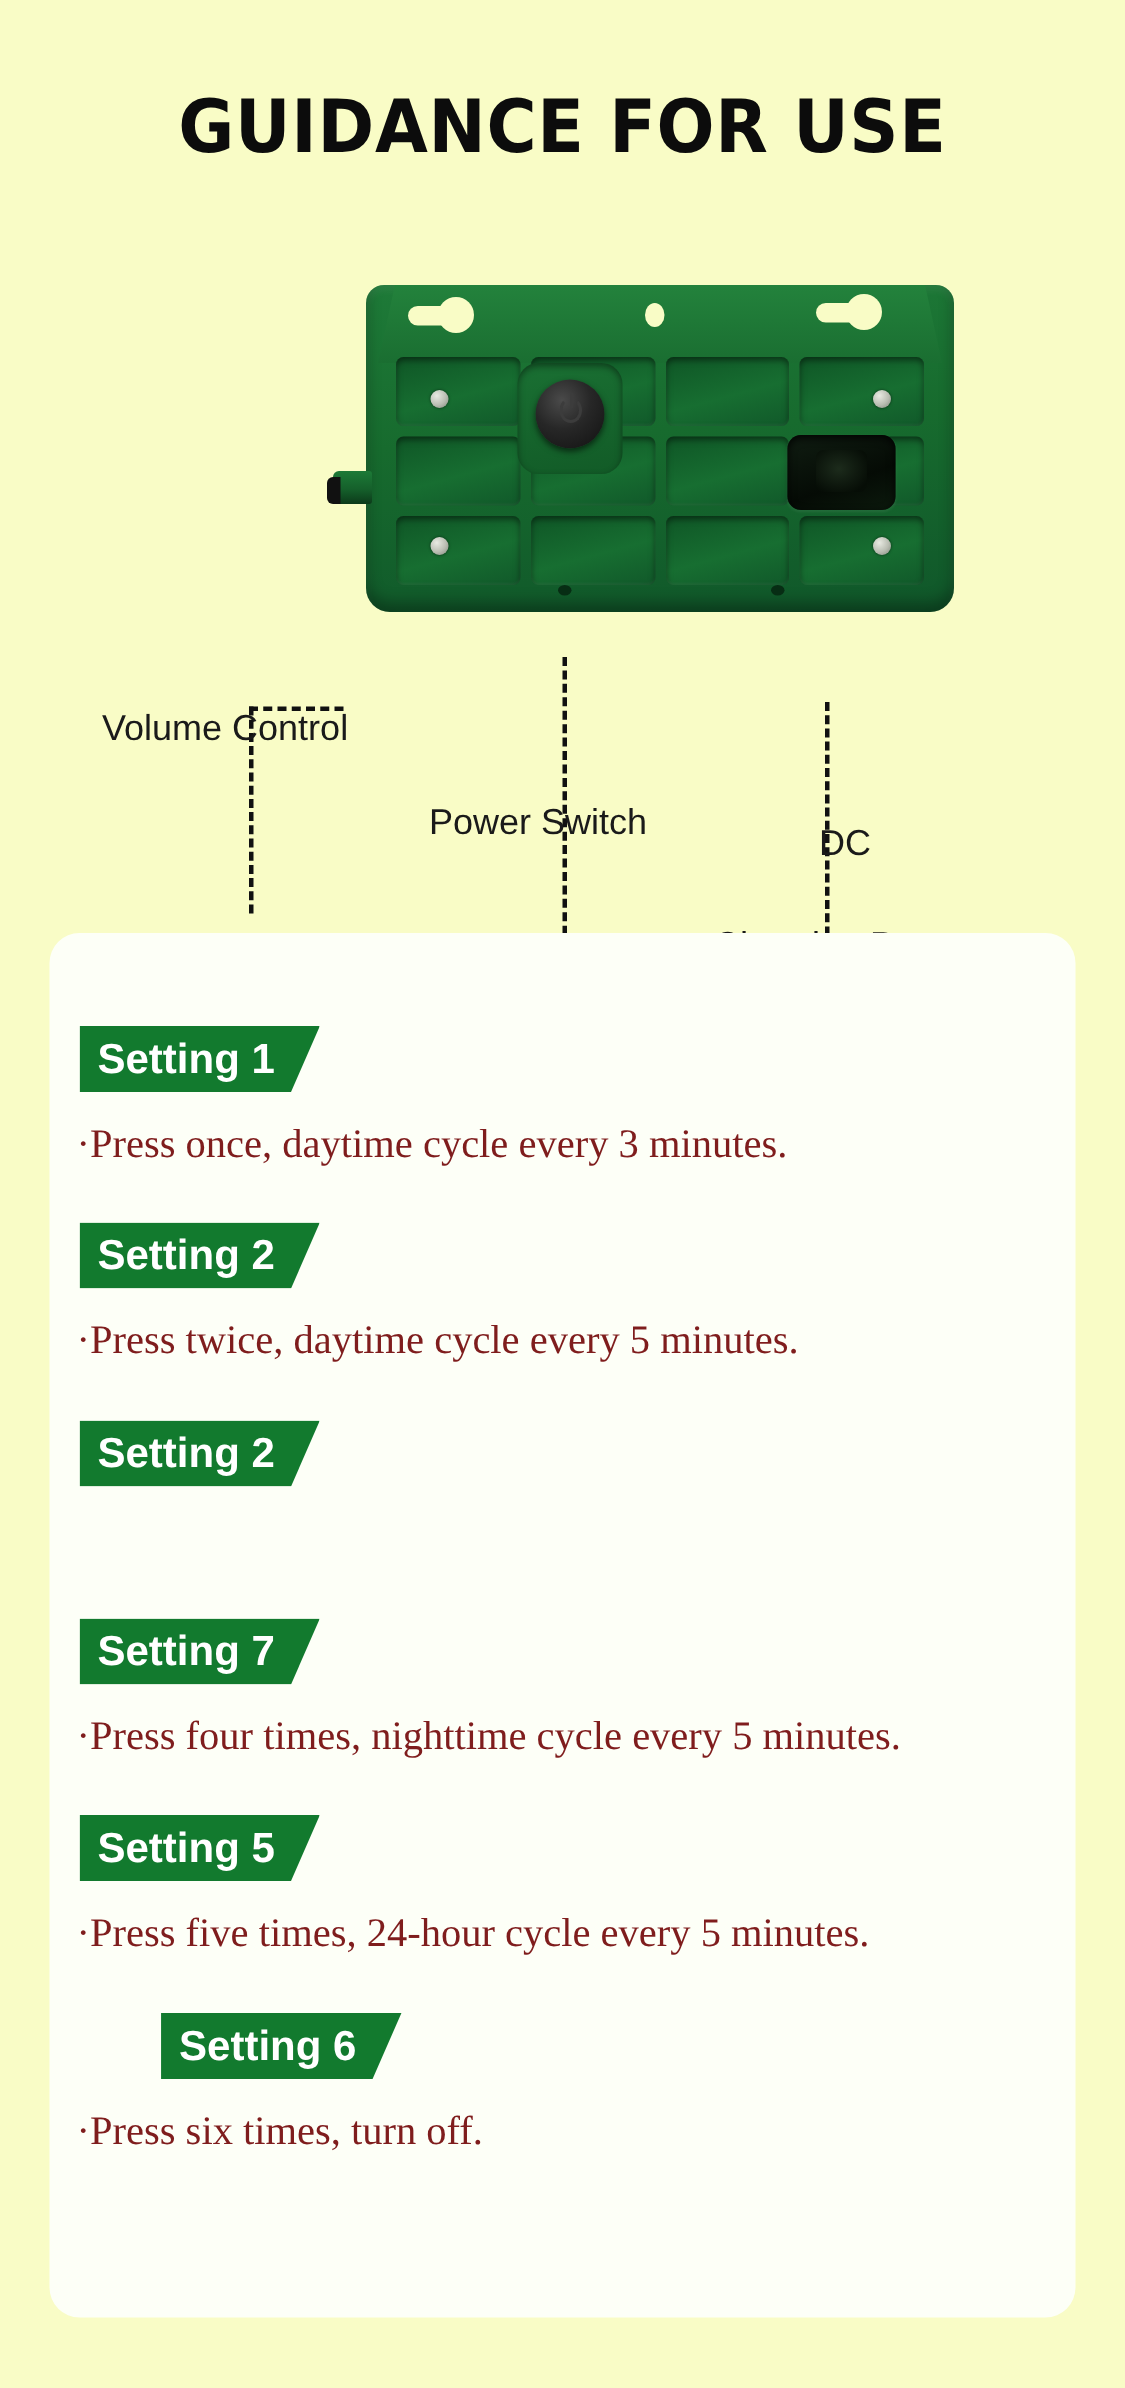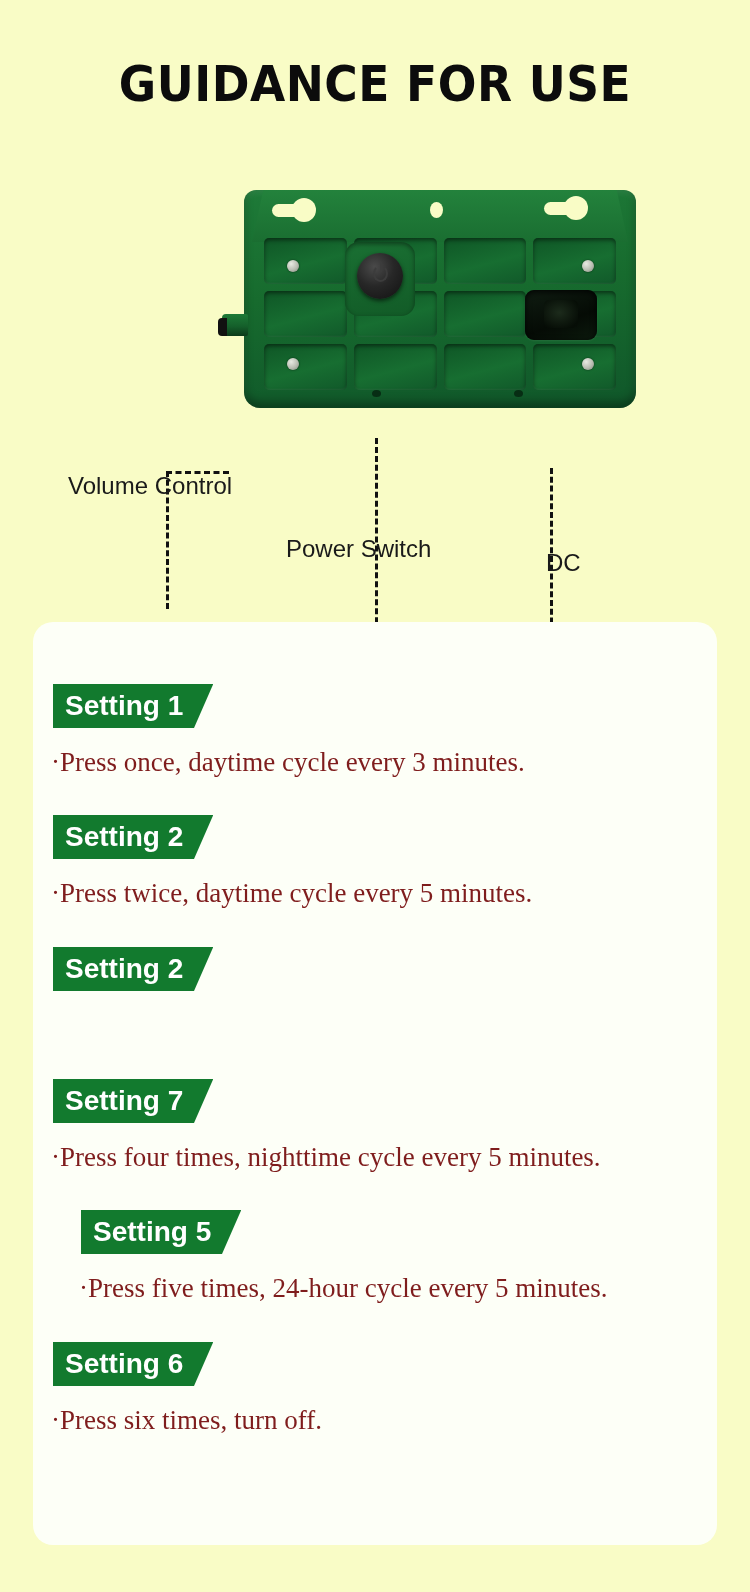--- a/index.html
+++ b/index.html
@@ -195,22 +195,22 @@
     font-size:27px; line-height:34px;
     color:#7f1d1d;
     white-space:pre;
     font-family:Liberation Serif, serif;
   }
 
   .s1{ position:absolute; top:62px; left:0; }
   .s2{ position:absolute; top:193px; left:0; }
   .s3{ position:absolute; top:325px; left:0; }
   .s4{ position:absolute; top:457px; left:0; }
-  .s5{ position:absolute; top:588px; left:0;margin-left:28px; }
-  .s6{ position:absolute; top:720px; left:0; }
+  .s5{ position:absolute; top:588px; left:0; }
+  .s6{ position:absolute; top:720px; left:0;text-align:center; }
 </style>
 </head>
 <body>
 
 <div class="page">
 
   <div class="title">GUIDANCE FOR USE</div>
 
   <div class="device-wrap">
 

